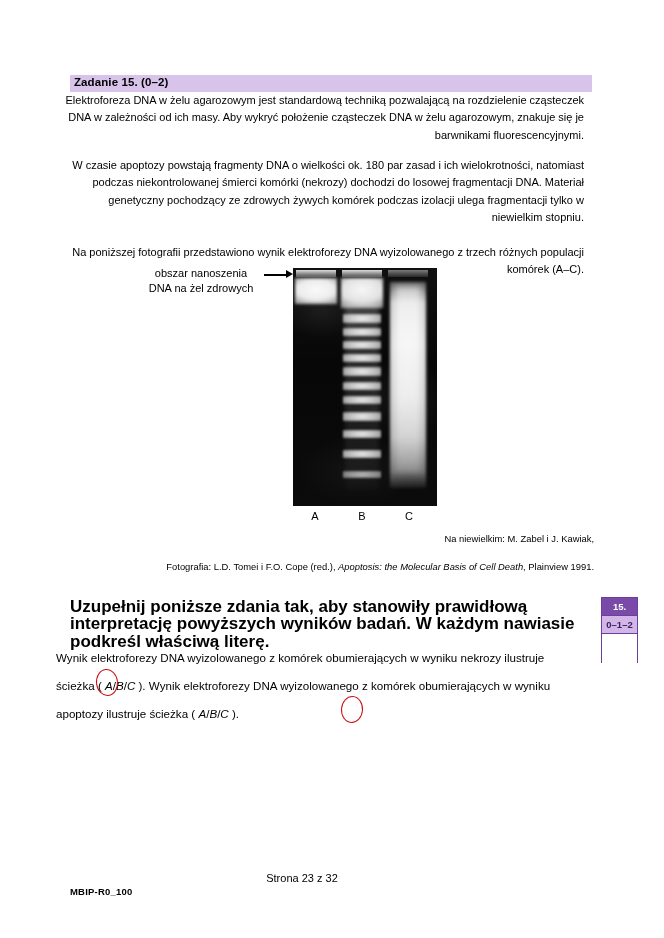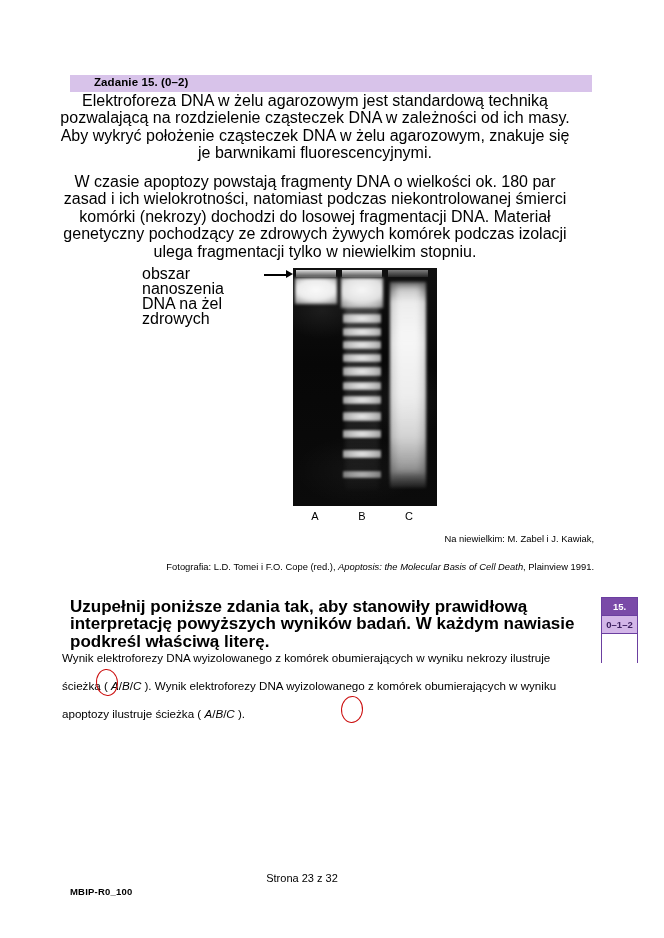--- a/index.html
+++ b/index.html
@@ -31,34 +31,33 @@
     height: 17px;
     background: #d8c3ea;
   }
   .task-header-label {
     position: absolute;
     left: 4px;
     top: 1px;
     font-size: 11.5px;
     font-weight: bold;
     letter-spacing: 0.1px;
-    margin-left: 20px;
   }
 
   
   .para {
     position: absolute;
-    left: 53px;
+    left: 60px;
     width: 524px;
-    font-size: 16px;
+    font-size: 11px;
     line-height: 17.4px;
-    text-align: center;
+    text-align: right;
   }
   .p1 { top: 92px; }
-  .p2 { top: 157px; margin-top: 16px; }
+  .p2 { top: 157px; }
   .p3 { top: 244px; }
 
   
   .figure {
     position: absolute;
     left: 0;
     top: 0;
   }
 
   .gel {
@@ -187,22 +186,22 @@
       rgba(255,255,255,0.20) 100%);
     filter: blur(3px);
   }
 
   
   .annot {
     position: absolute;
     left: 142px;
     top: 266px;
     width: 118px;
-    text-align: left;
-    font-size: 16px;
+    text-align: center;
+    font-size: 11px;
     line-height: 15px;
   }
   .arrow-line {
     position: absolute;
     left: 264px;
     top: 274px;
     width: 24px;
     height: 1.6px;
     background: #000;
   }
@@ -258,21 +257,21 @@
     top: 598px;
     width: 510px;
     font-size: 17px;
     line-height: 17.4px;
     font-weight: bold;
   }
 
   
   .answer {
     position: absolute;
-    left: 62px;
+    left: 56px;
     top: 644px;
     width: 520px;
     font-size: 11.6px;
     line-height: 28px;
   }
   .choice {
     position: relative;
     display: inline;
     white-space: nowrap;
   }
@@ -358,20 +357,21 @@
 <body>
 
 <div class="page">
 
   <div class="task-header">
     <span class="task-header-label">Zadanie 15. (0–2)</span>
   </div>
 
   <div class="para p1">Elektroforeza DNA w żelu agarozowym jest standardową techniką pozwalającą na rozdzielenie cząsteczek DNA w zależności od ich masy. Aby wykryć położenie cząsteczek DNA w żelu agarozowym, znakuje się je barwnikami fluorescencyjnymi.</div>
   <div class="para p2">W czasie apoptozy powstają fragmenty DNA o wielkości ok. 180 par zasad i ich wielokrotności, natomiast podczas niekontrolowanej śmierci komórki (nekrozy) dochodzi do losowej fragmentacji DNA. Materiał genetyczny pochodzący ze zdrowych żywych komórek podczas izolacji ulega fragmentacji tylko w niewielkim stopniu.</div>
+  <div class="para p3">Na poniższej fotografii przedstawiono wynik elektroforezy DNA wyizolowanego z trzech różnych populacji komórek (A–C).</div>
 
   <div class="figure">
 
     <div class="annot">
       <div>obszar nanoszenia</div>
       <div>DNA na żel zdrowych</div>
     </div>
     <div class="arrow-line"></div>
     <div class="arrow-head"></div>
 

